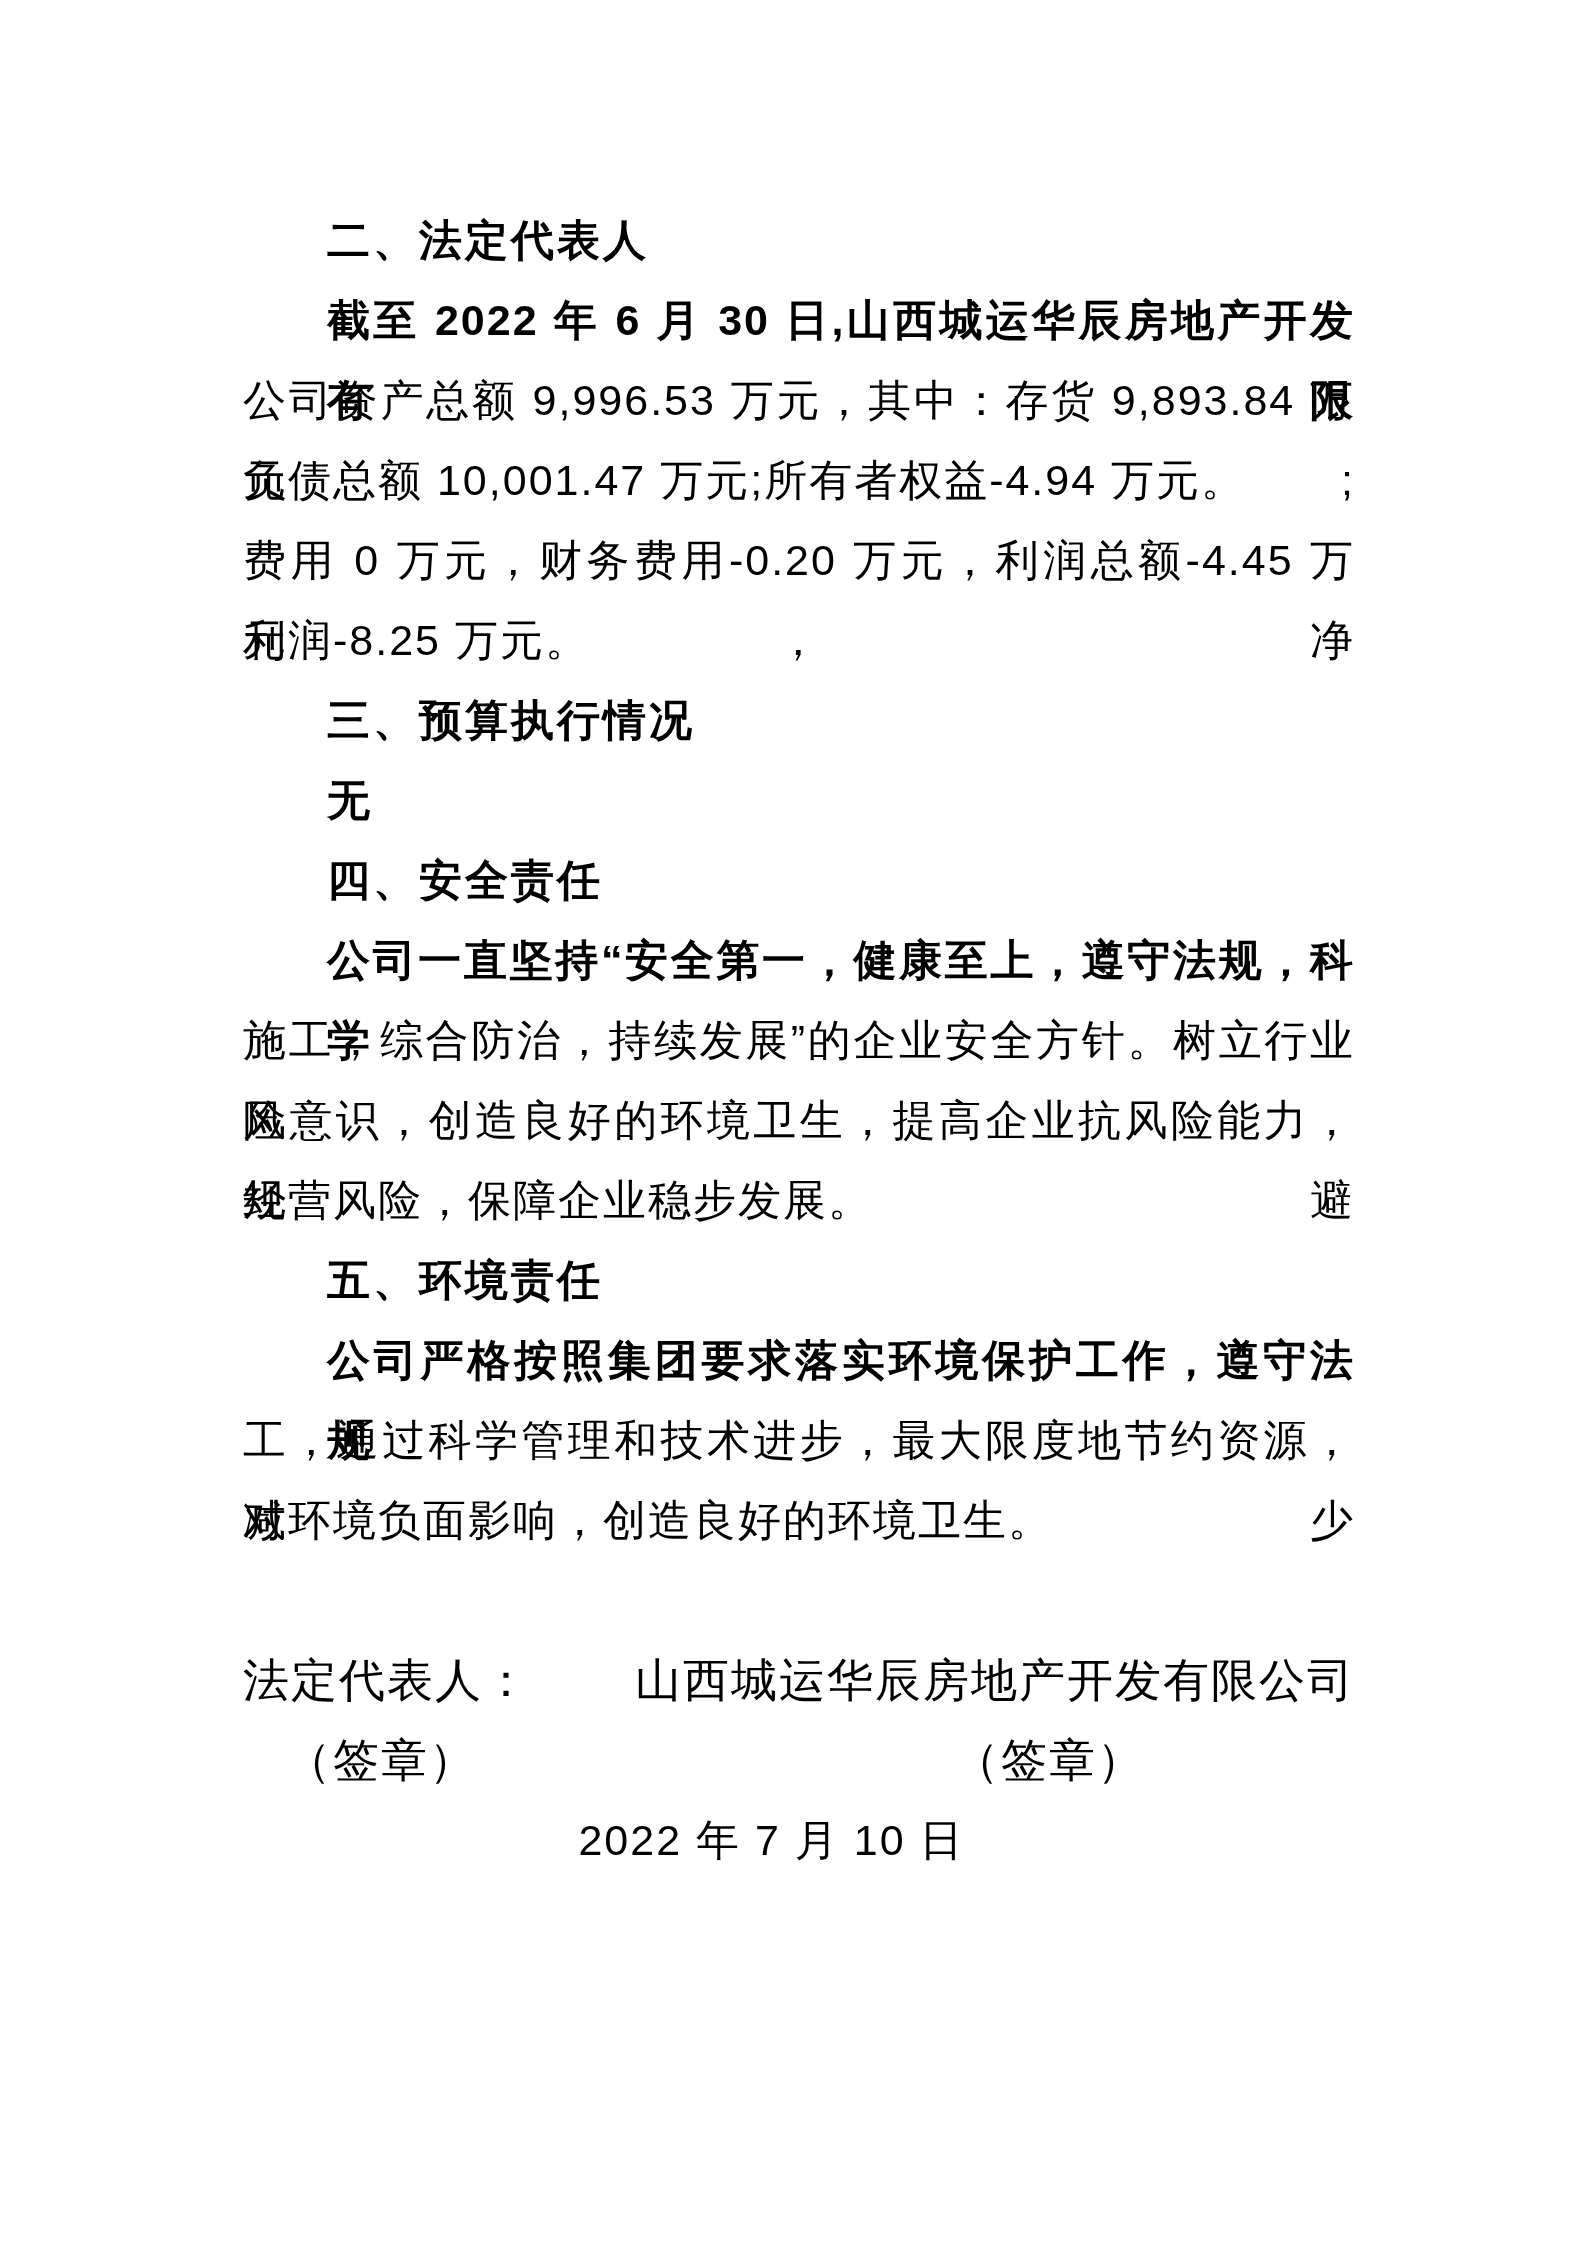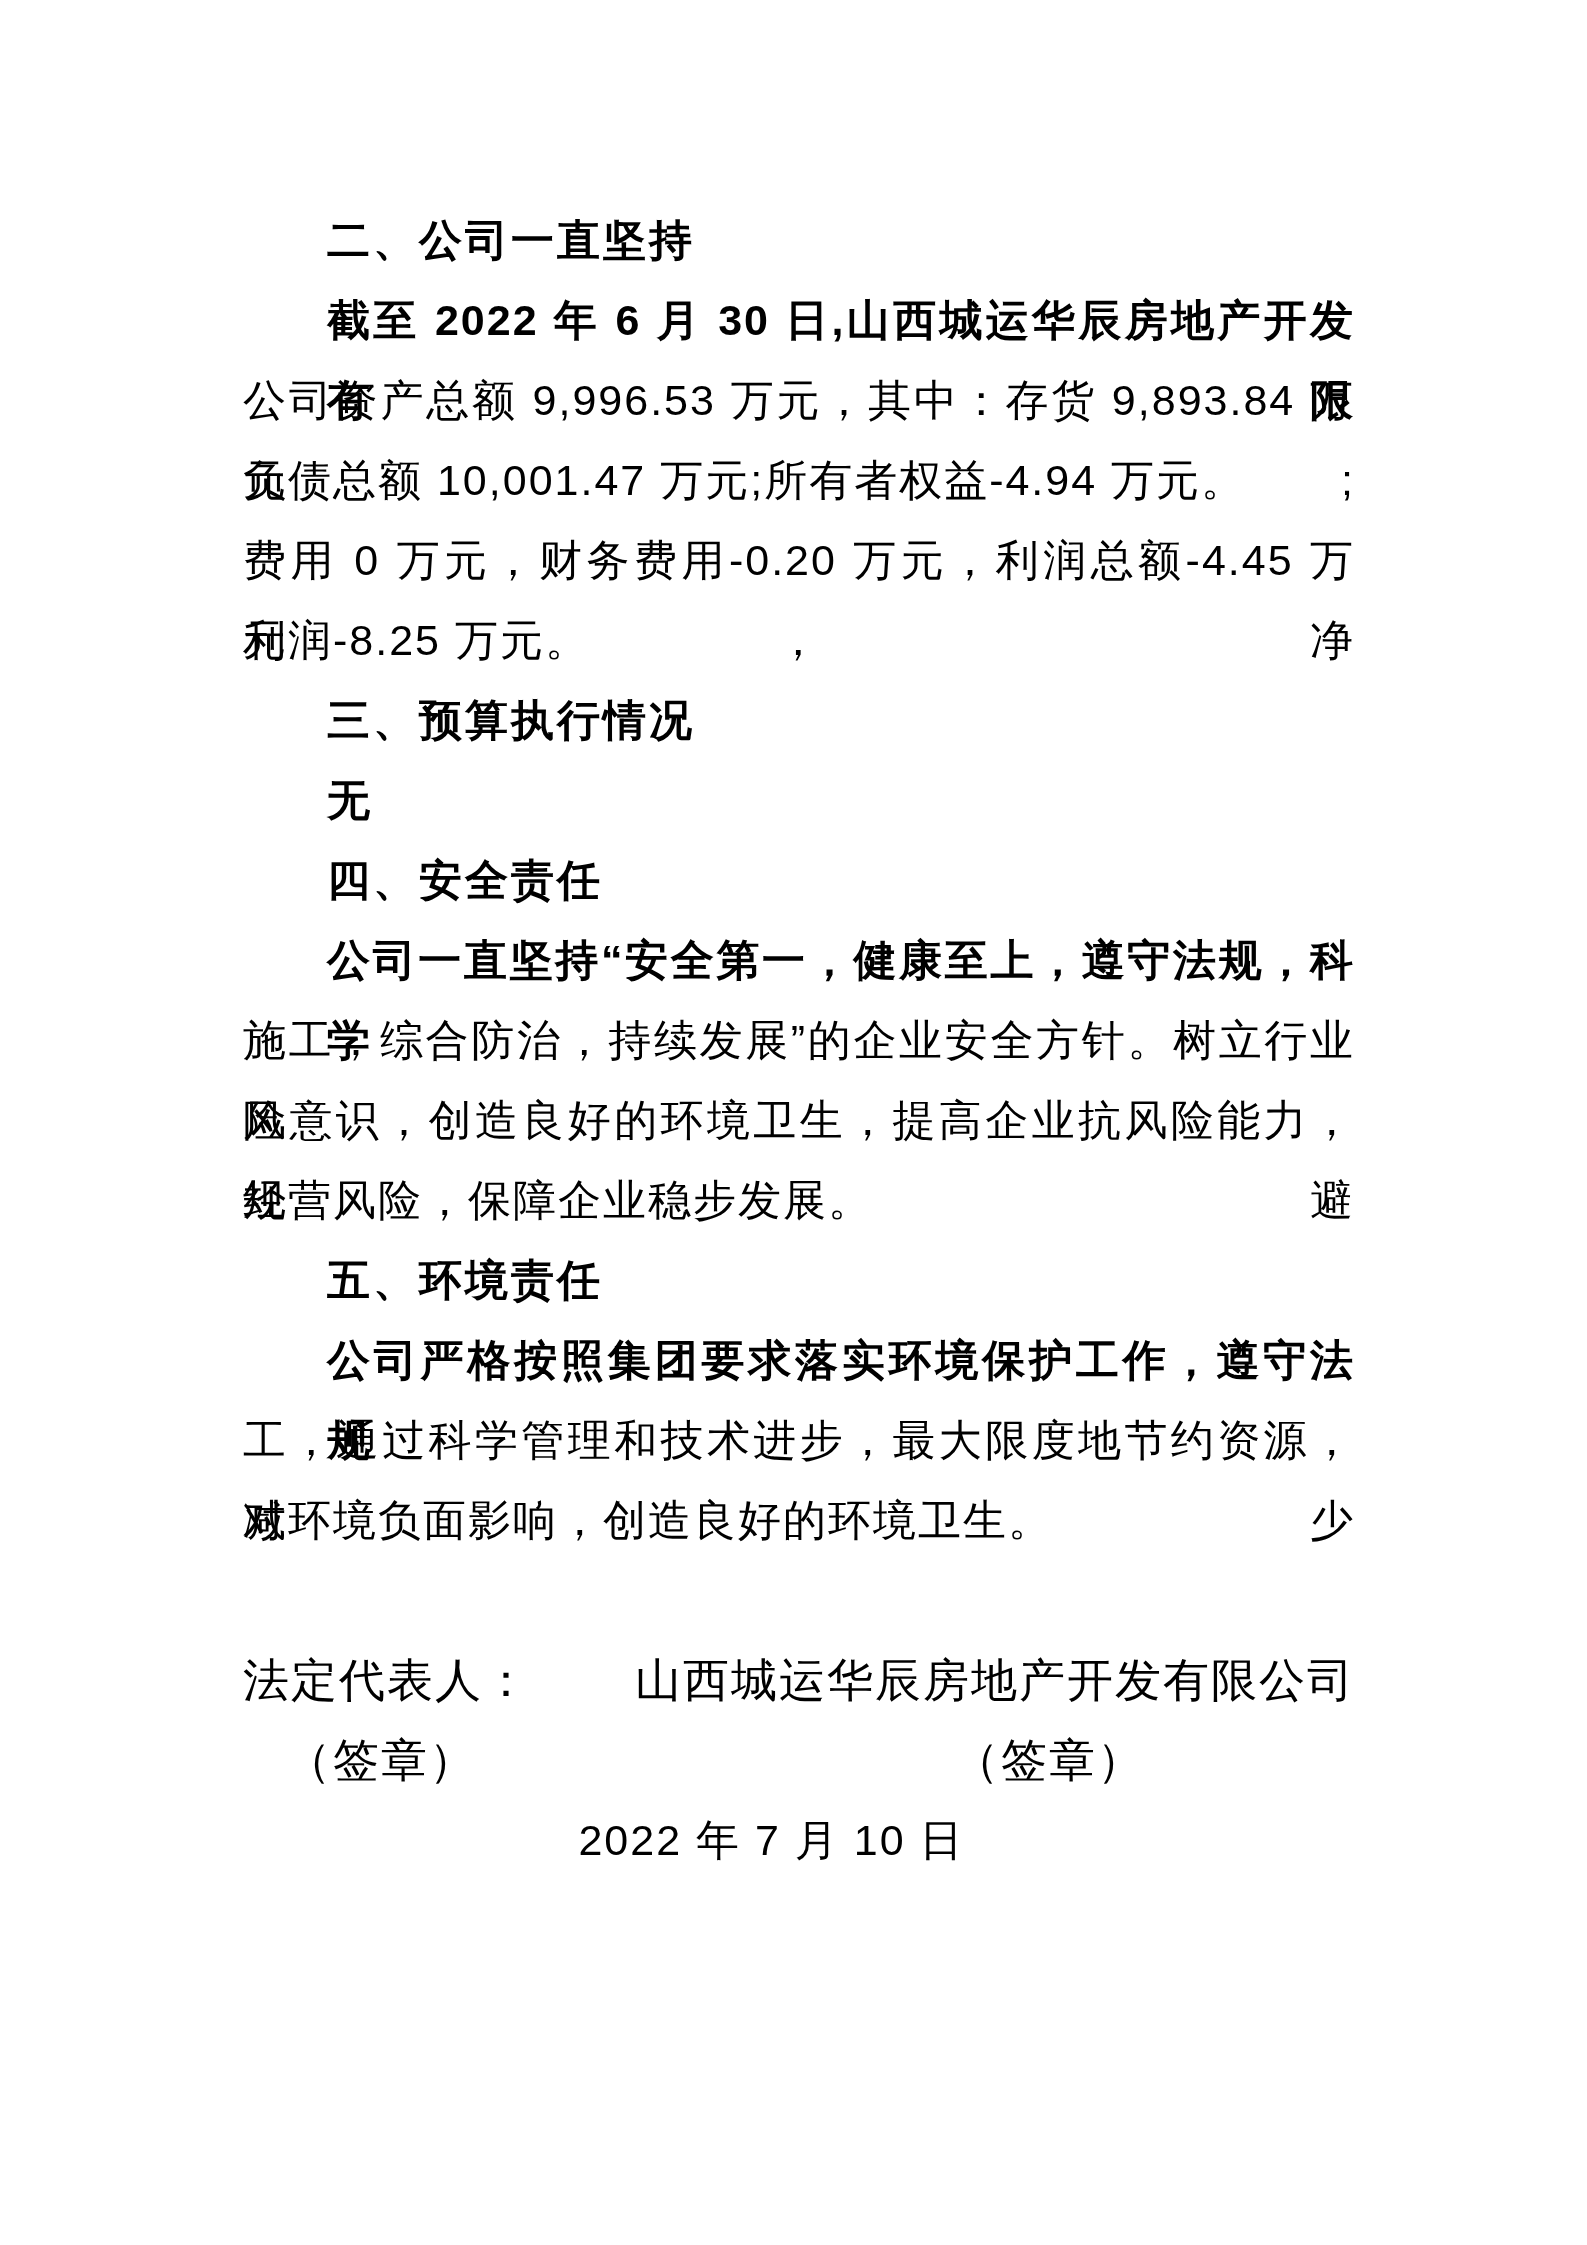--- a/index.html
+++ b/index.html
@@ -55,21 +55,21 @@
     text-align: center;
     padding-right: 55px;
   }
 </style>
 </head>
 <body>
 
 <div class="page">
   <div class="doc">
 
-    <div class="ln heading">二、公司一直坚持</div>
+    <div class="ln heading">二、法定代表人</div>
     <div class="ln first just">截至 2022 年 6 月 30 日,山西城运华辰房地产开发有限</div>
     <div class="ln just">公司资产总额 9,996.53 万元，其中：存货 9,893.84 万元;</div>
     <div class="ln">负债总额 10,001.47 万元;所有者权益-4.94 万元。</div>
     <div class="ln just">费用 0 万元，财务费用-0.20 万元，利润总额-4.45 万元，净</div>
     <div class="ln">利润-8.25 万元。</div>
 
     <div class="ln heading">三、预算执行情况</div>
     <div class="ln first">无</div>
 
     <div class="ln heading">四、安全责任</div>

